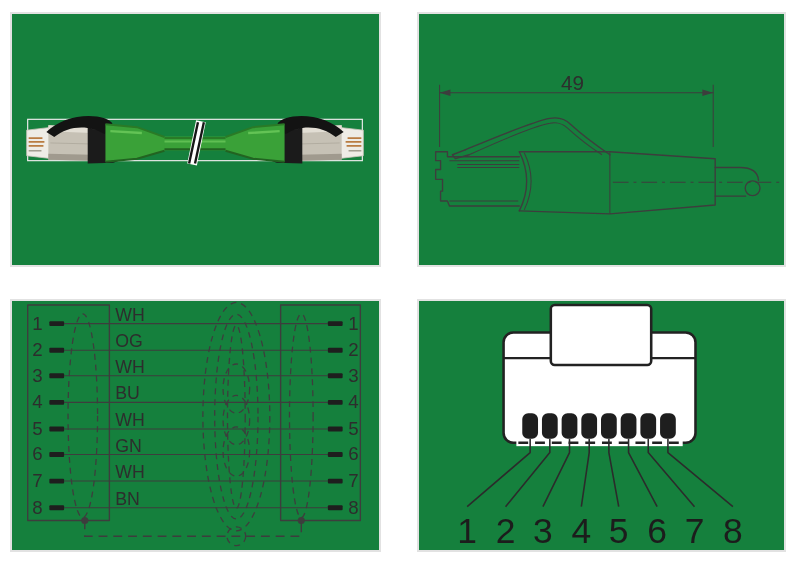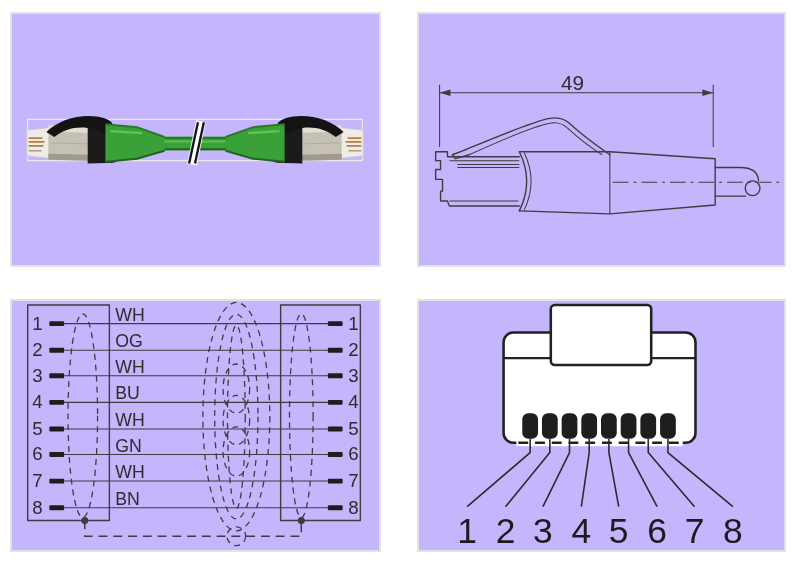--- a/index.html
+++ b/index.html
@@ -1,18 +1,18 @@
 <!DOCTYPE html>
 <html><head>
 <meta charset="utf-8">
 <style>
   html,body{margin:0;padding:0;background:#ffffff;}
   .canvas{position:relative;width:800px;height:568px;background:#ffffff;overflow:hidden;
           font-family:"Liberation Sans",sans-serif;}
-  .panel{position:absolute;background:#c4b5fd;border:2px solid #e2e2e2;box-sizing:border-box;}
+  .panel{position:absolute;background:#15803d;border:2px solid #e2e2e2;box-sizing:border-box;}
   .panel svg{position:absolute;left:0;top:0;width:100%;height:100%;display:block;}
   #panel-photo  {left:10px;top:12px;width:371px;height:255px;}
   #panel-dim    {left:417px;top:12px;width:369px;height:255px;}
   #panel-wiring {left:10px;top:299px;width:371px;height:253px;}
   #panel-pinout {left:417px;top:299px;width:369px;height:253px;}
 
   .ln   {stroke:#3d3d3d;fill:none;stroke-width:1.4;stroke-linejoin:round;stroke-linecap:round;}
   .lnthin{stroke:#3d3d3d;fill:none;stroke-width:1.05;}
   .fillln{fill:#3d3d3d;stroke:none;}
   .dash {stroke:#3d3d3d;fill:none;stroke-width:1.3;stroke-dasharray:6 5;}

